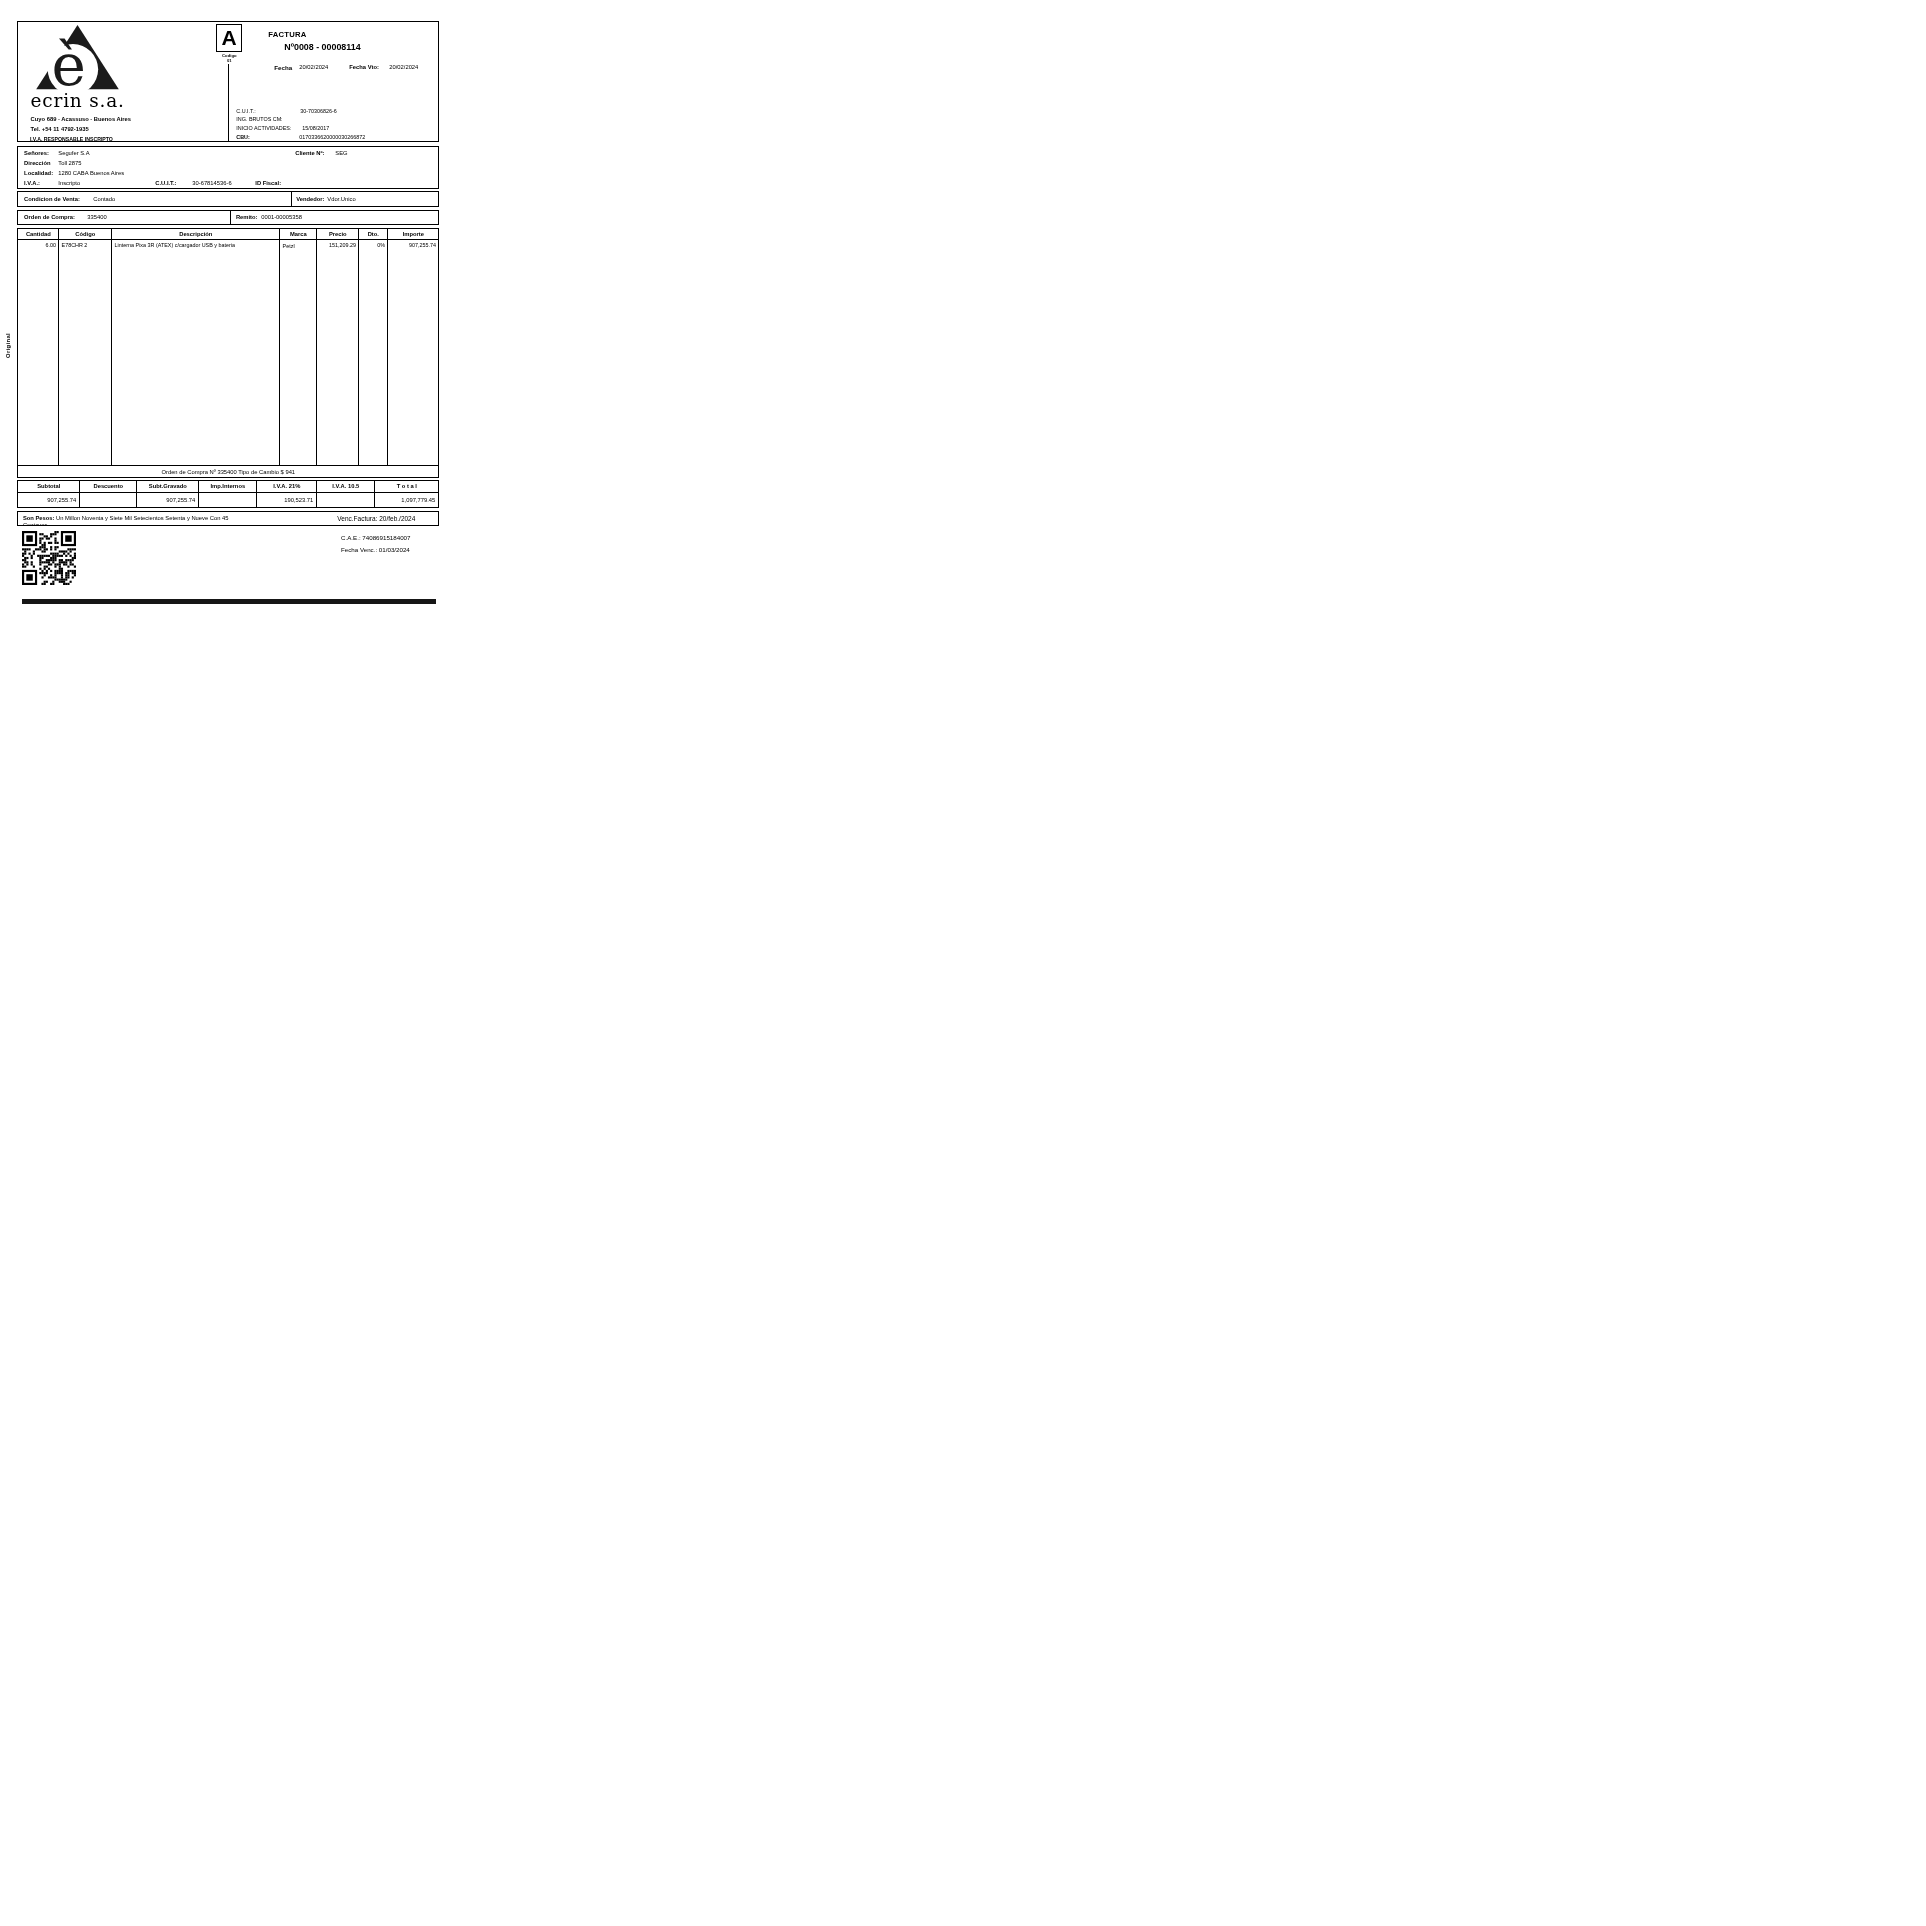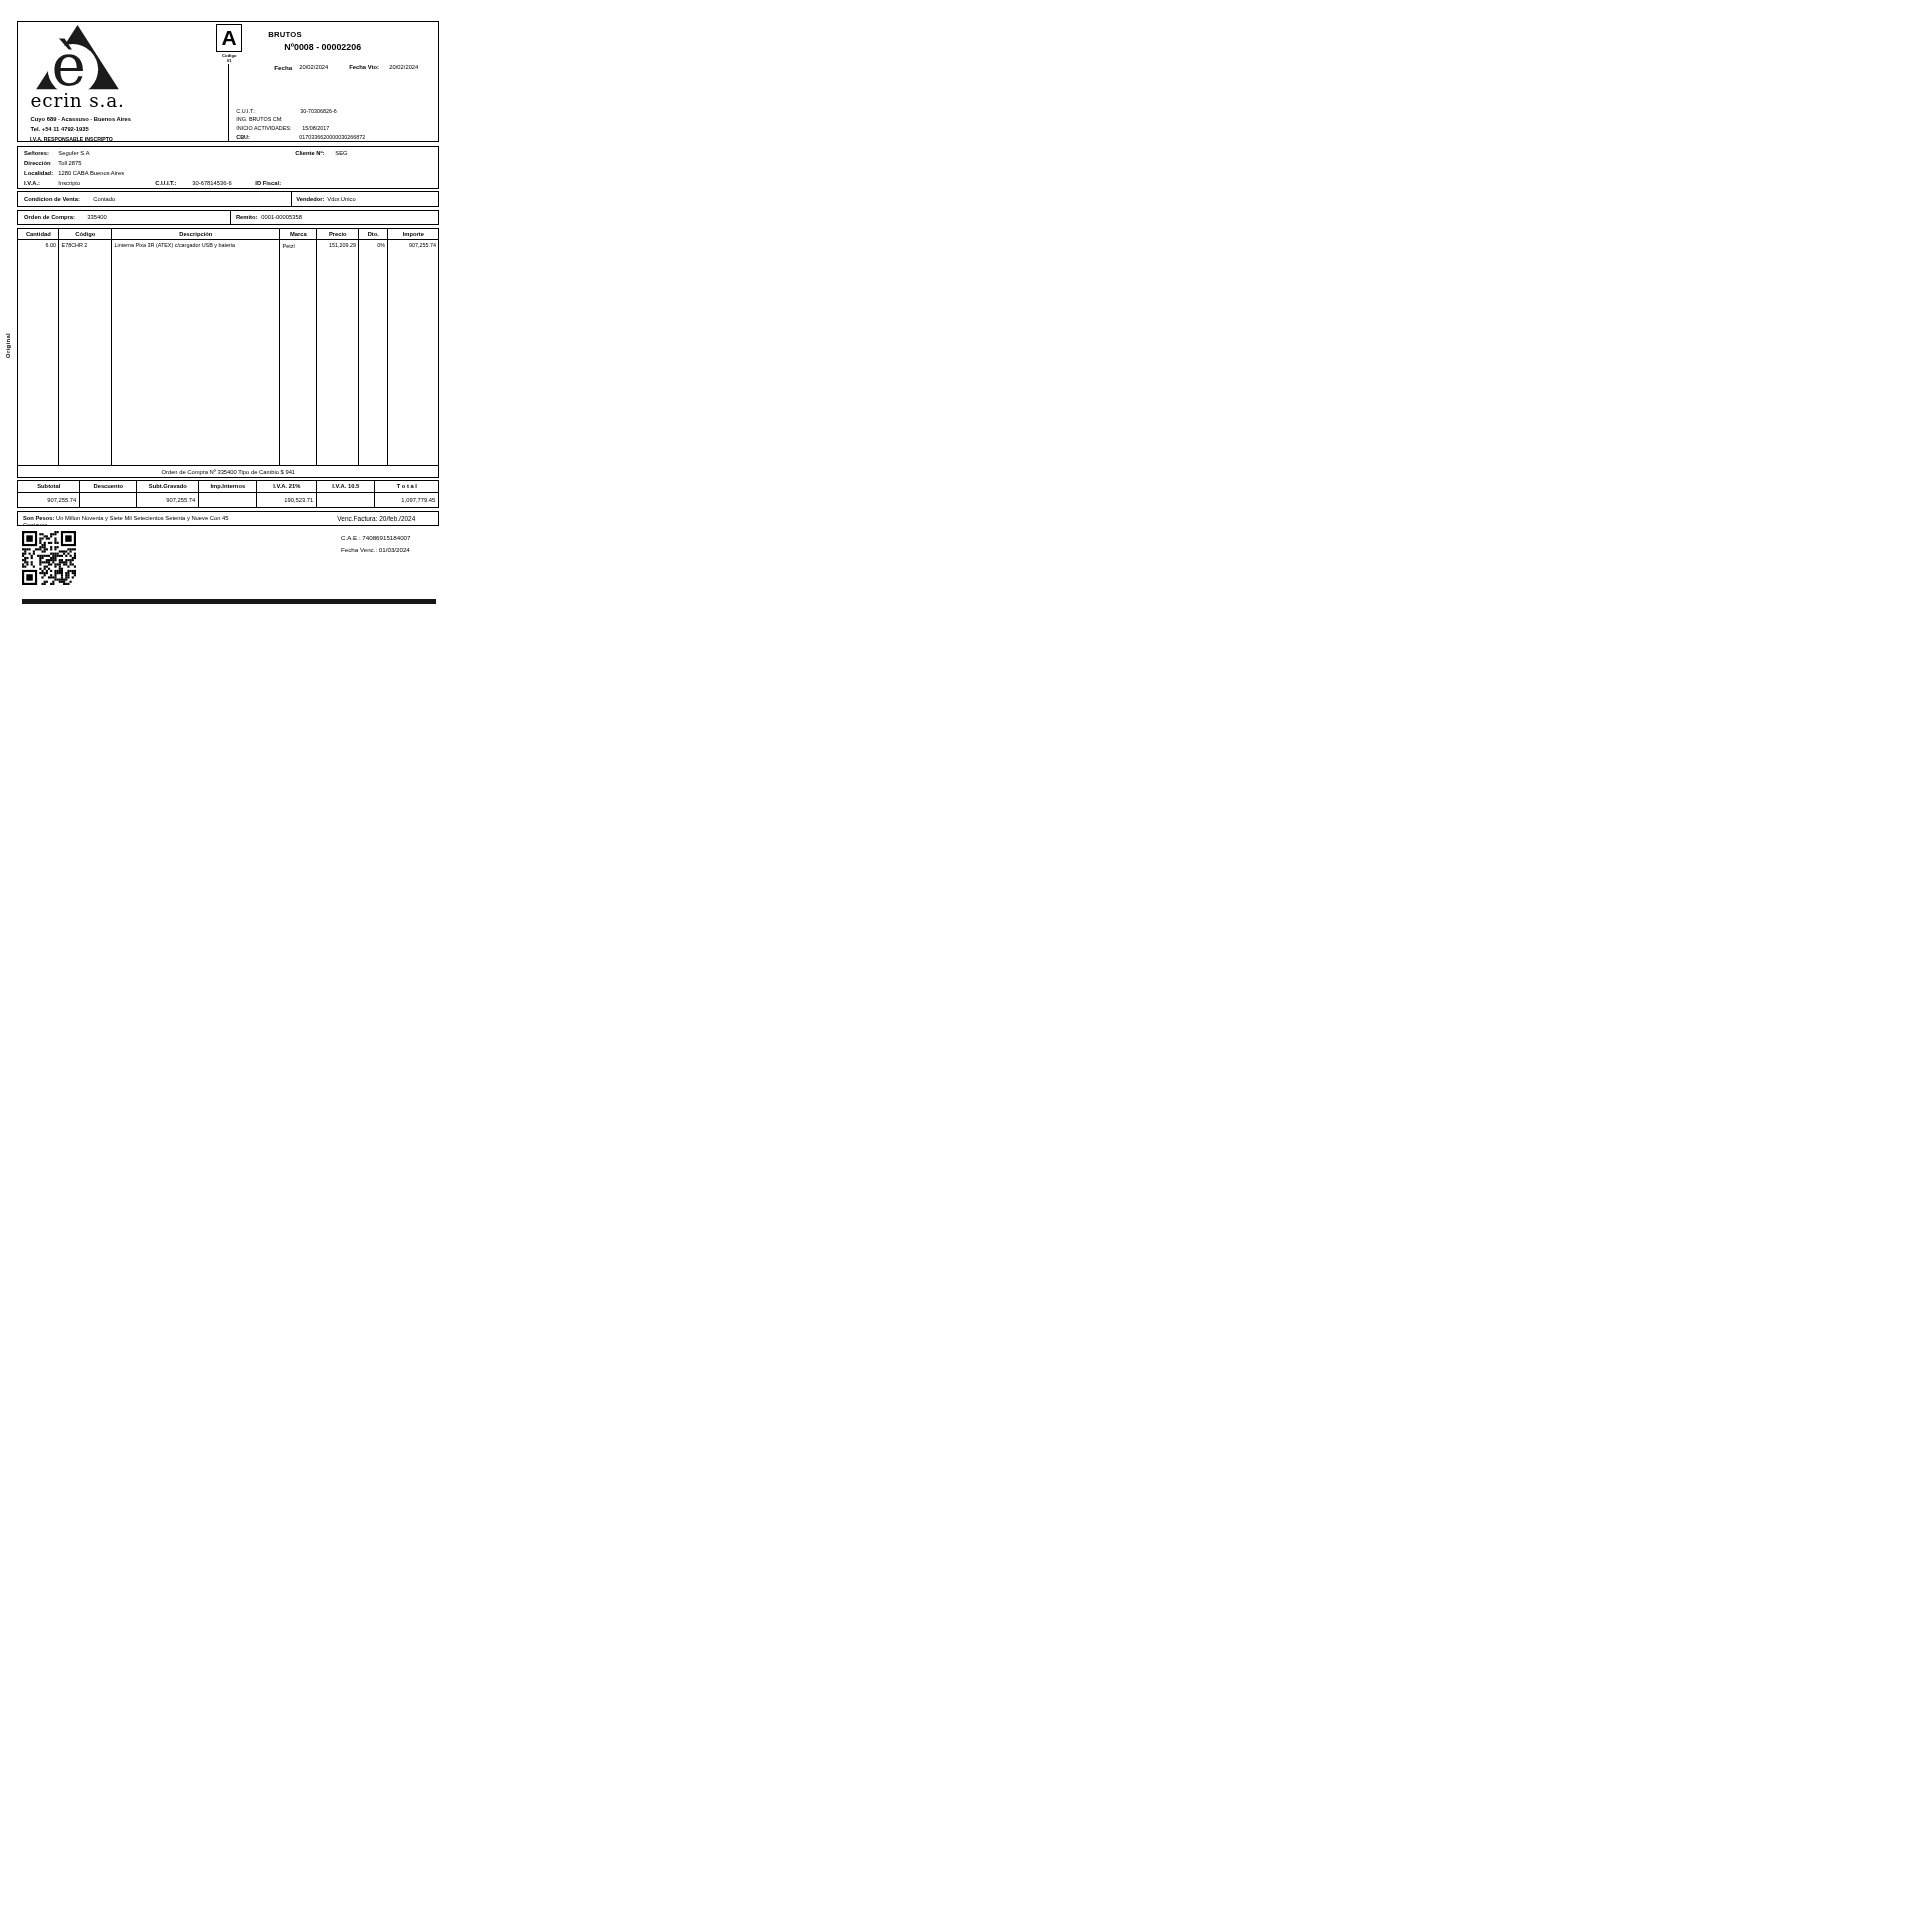--- a/index.html
+++ b/index.html
@@ -96,22 +96,22 @@
     <div class="addr2">Tel. +54 11 4792-1935</div>
     <div class="addr3">I.V.A. RESPONSABLE INSCRIPTO</div>
 
     <div class="letter-box">A</div>
     <div class="codigo-wrap">
       <div>Codigo</div>
       <div>01</div>
     </div>
     <div class="header-vline"></div>
 
-    <div class="factura-title">BRUTOS</div>
-    <div class="doc-number">Nº0008 - 00002206</div>
+    <div class="factura-title">FACTURA</div>
+    <div class="doc-number">Nº0008 - 00008114</div>
 
     <div class="fecha-label">Fecha</div>
     <div class="fecha-value">20/02/2024</div>
     <div class="fecha-vto-label">Fecha Vto:</div>
     <div class="fecha-vto-value">20/02/2024</div>
 
     <div class="h-cuit-l">C.U.I.T.:</div>
     <div class="h-cuit-v">30-70306826-6</div>
     <div class="h-ib-l">ING. BRUTOS CM:</div>
     <div class="h-ini-l">INICIO ACTIVIDADES:</div>

